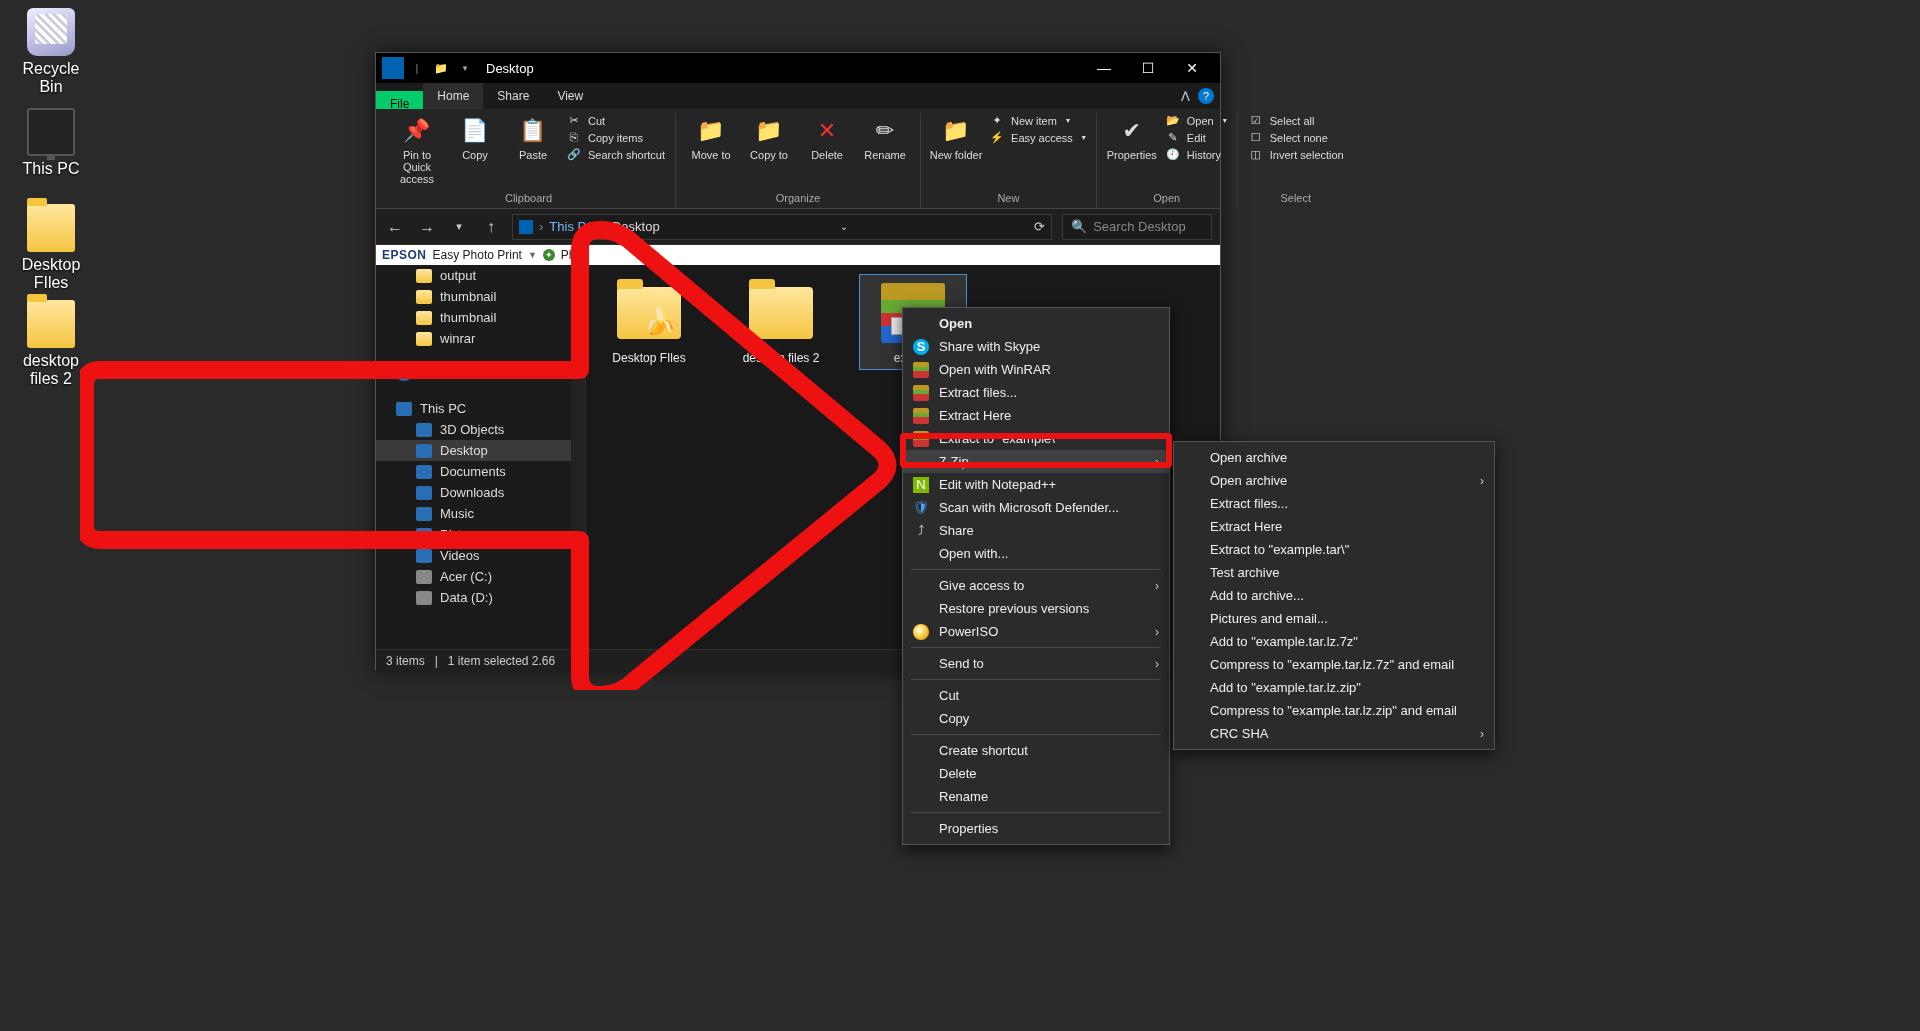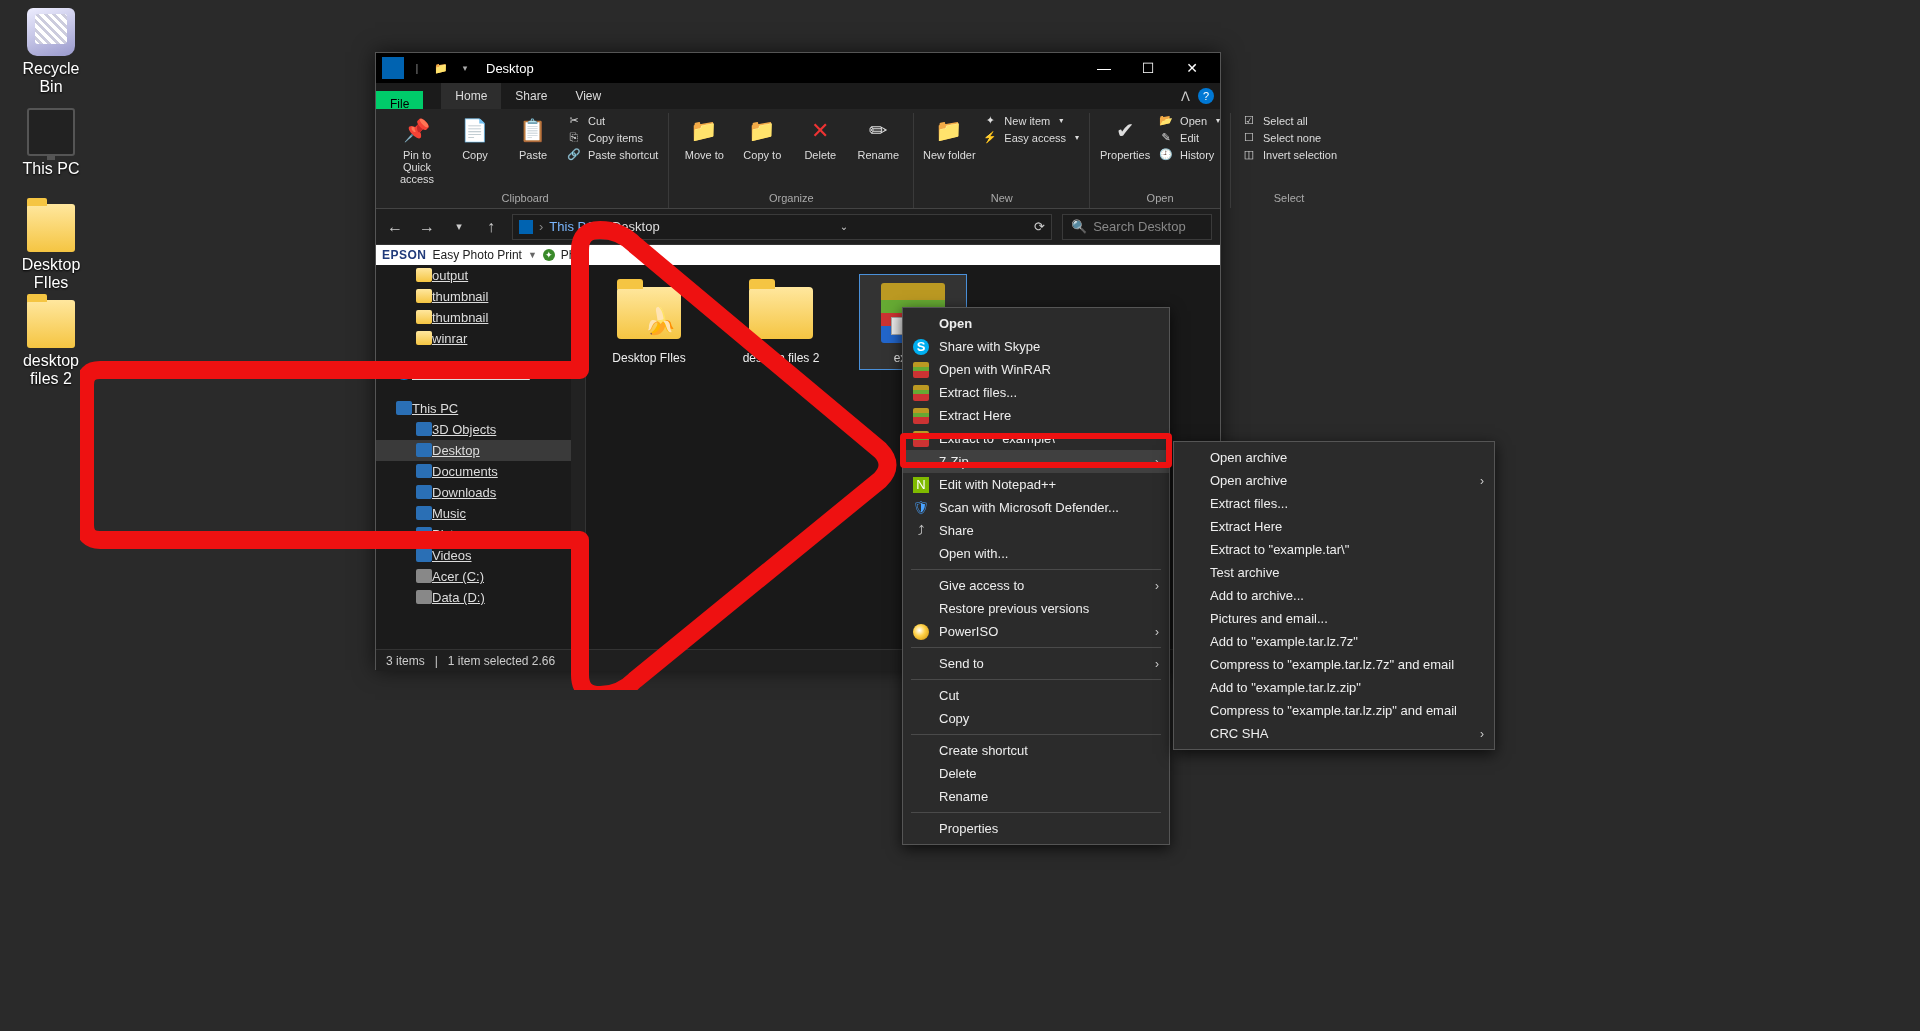--- a/index.html
+++ b/index.html
@@ -22,21 +22,21 @@
 .titlebar .tab-squares { display: flex; gap: 2px; }
 .sq { width: 22px; height: 22px; display: flex; align-items: center; justify-content: center; font-size: 11px; }
 .sq.blue { background: #0063b1; }
 .titlebar .title { margin-left: 10px; font-size: 13px; color: #fff; }
 .winbtns { margin-left: auto; display: flex; }
 .winbtn { width: 44px; height: 30px; display: flex; align-items: center; justify-content: center; color: #fff; font-size: 14px; }
 
 .menutabs { height: 26px; background: #1b1b1b; display: flex; align-items: stretch; }
 .mt { padding: 0 14px; line-height: 26px; font-size: 12px; color: #ddd; }
 .mt.file { background: #00cc6a; color: #000; margin-top: 8px; }
-.mt.active { background: #2d2d2d; margin-left: 18px; }
+.mt.active { background: #2d2d2d; }
 .menutabs .right { margin-left: auto; display: flex; align-items: center; padding-right: 6px; gap: 8px; }
 .chev-up { color: #ccc; }
 .help { width: 16px; height: 16px; border-radius: 50%; background: #0078d4; color: #fff; font-size: 11px; display: flex; align-items: center; justify-content: center; }
 
 .ribbon { height: 100px; background: #252525; display: flex; padding: 4px 6px 0; border-bottom: 1px solid #444; }
 .rgrp { border-right: 1px solid #3a3a3a; padding: 0 8px; display: flex; flex-direction: column; }
 .rgrp .items { flex: 1; display: flex; align-items: flex-start; gap: 4px; }
 .rgrp .glabel { text-align: center; font-size: 11px; color: #aaa; padding: 2px 0 4px; }
 .rbig { width: 54px; text-align: center; font-size: 11px; color: #ddd; }
 .rbig .ri { height: 36px; display: flex; align-items: center; justify-content: center; font-size: 22px; }
@@ -54,21 +54,21 @@
 
 .epsonbar { height: 20px; background: #fff; color: #222; display: flex; align-items: center; padding: 8px 6px; font-size: 12px; gap: 6px; }
 .epsonbar .brand { color: #203a7a; font-weight: bold; letter-spacing: .5px; }
 .epsonbar .dot { width: 12px; height: 12px; border-radius: 50%; background: #3a8a2a; display: inline-flex; align-items: center; justify-content: center; color: #fff; font-size: 9px; }
 
 .body { display: flex; height: 384px; background: #191919; }
 .nav { width: 210px; background: #1b1b1b; border-right: 1px solid #333; overflow: hidden; position: relative; }
 .nav-scroll { position: absolute; right: 0; top: 0; width: 14px; height: 100%; background: #222; }
 .nav-scroll::before { content: "▴"; position: absolute; top: 0; left: 0; right: 0; text-align: center; color: #888; font-size: 10px; }
 .nav-scroll::after { content: "▾"; position: absolute; bottom: 0; left: 0; right: 0; text-align: center; color: #888; font-size: 10px; }
-.nitem { padding: 3px 8px 3px 30px; font-size: 13px; color: #ddd; display: flex; align-items: flex-start; gap: 0; cursor: pointer; white-space: nowrap; text-decoration: underline; }
+.nitem { padding: 3px 8px 3px 30px; font-size: 13px; color: #ddd; display: flex; align-items: flex-end; gap: 8px; cursor: pointer; white-space: nowrap; }
 .nitem.sub { padding-left: 40px; }
 .nitem.sel { background: #3a3a3a; }
 .nitem .ni { width: 16px; height: 14px; background: linear-gradient(180deg,#ffe79e,#f5c542); border-radius: 2px; display: inline-block; }
 .nitem .ni.cloud { background: #0078d4; border-radius: 50%; }
 .nitem .ni.pc { background: #2a6fb5; }
 .nitem .ni.drive { background: #888; border-radius: 2px; }
 .nspacer { height: 14px; }
 
 .content { flex: 1; padding: 10px; display: flex; gap: 26px; align-items: flex-start; }
 .fitem { width: 106px; text-align: center; cursor: pointer; padding: 4px; }
@@ -160,21 +160,21 @@
           <div class="rline">
               <span class="ri">✂</span>
               <span>Cut</span>
             </div>
           <div class="rline">
               <span class="ri">⎘</span>
               <span>Copy items</span>
             </div>
           <div class="rline">
               <span class="ri">🔗</span>
-              <span>Paste shortcut</span>
+              <span>Search shortcut</span>
             </div>
         </div>
       </div>
       <div class="glabel">Clipboard</div>
     </div>
     <div class="rgrp">
       <div class="items">
         <div class="rbig"><div class="ri">📁</div><span>Move to</span></div>
         <div class="rbig"><div class="ri">📁</div><span>Copy to</span></div>
         <div class="rbig"><div class="ri" style="color:#e33">✕</div><span>Delete</span></div>

